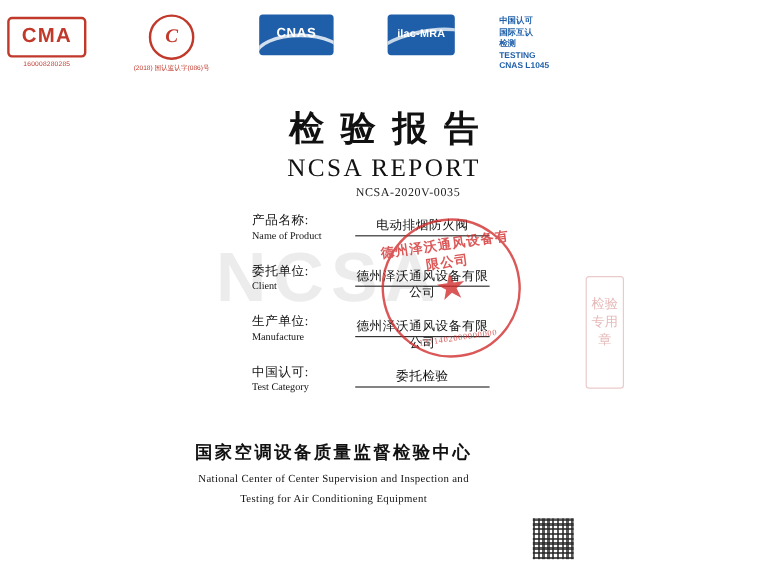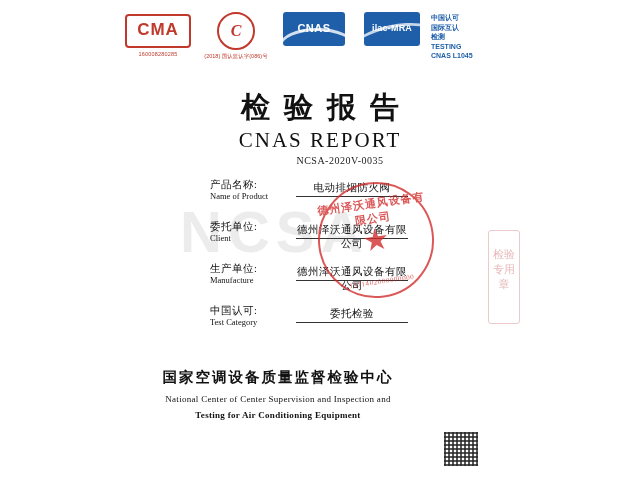--- a/index.html
+++ b/index.html
@@ -22,22 +22,22 @@
   }
 
   
   .marks {
     position: absolute;
     top: 12px;
     left: 0;
     width: 640px;
     height: 64px;
     display: flex;
-    justify-content: center;
     align-items: flex-start;
+    gap: 26px;
   }
   .mark {
     position: relative;
     text-align: center;
     width: 78px;
   }
 
   
   .cma-box {
     width: 62px;
@@ -265,21 +265,21 @@
     letter-spacing: 2px;
     color: #111111;
   }
   .footer-en1, .footer-en2 {
     font-family: "Liberation Serif", serif;
     font-size: 9px;
     letter-spacing: .3px;
     color: #111111;
     margin-top: 7px;
   }
-  .footer-en2 { margin-top: 6px; font-weight: bold; }
+  .footer-en2 { margin-top: 6px; }
 
   
   .seal {
     position: absolute;
     left: 318px;
     top: 182px;
     width: 112px;
     height: 112px;
     border: 2.5px solid #d22a2a;
     border-radius: 50%;
@@ -404,21 +404,21 @@
       <div>国际互认</div>
       <div>检测</div>
       <div>TESTING</div>
       <div>CNAS L1045</div>
     </div>
   </div>
 
   <div class="watermark">NCSA</div>
 
   <div class="title-cn">检验报告</div>
-  <div class="title-en">CNAS REPORT</div>
+  <div class="title-en">NCSA REPORT</div>
   <div class="report-no">NCSA-2020V-0035</div>
 
   <div class="fields">
 
     <div class="field-row">
       <div class="field-label">
         <div class="label-cn">产品名称:</div>
         <div class="label-en">Name of Product</div>
       </div>
       <div class="field-value">电动排烟防火阀</div>

